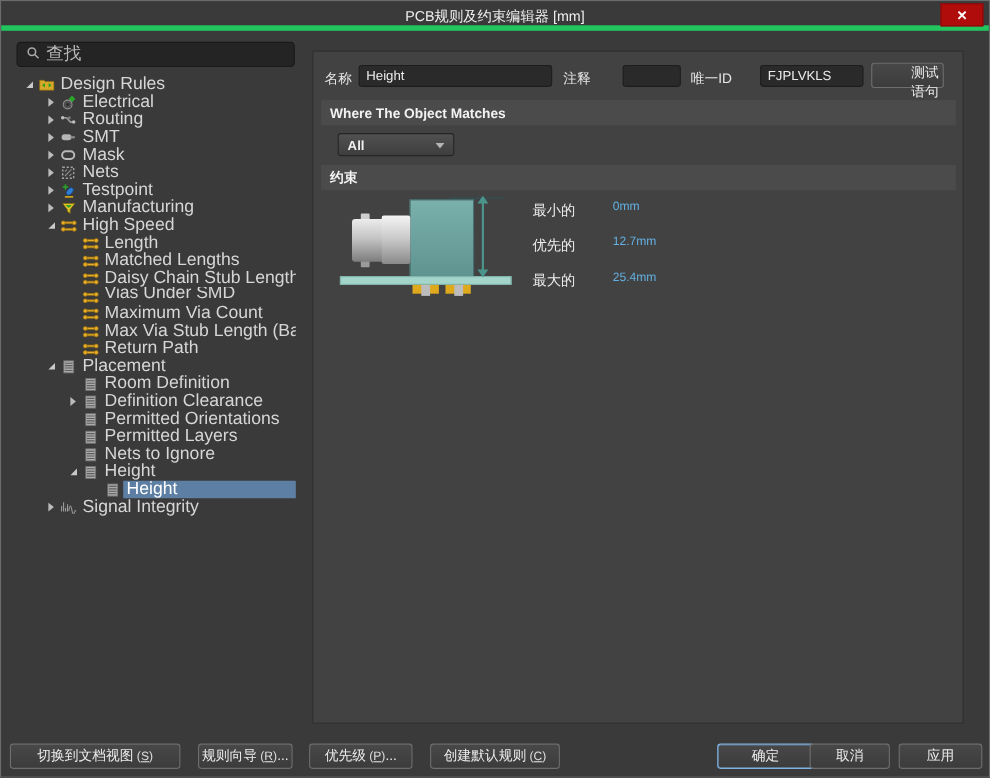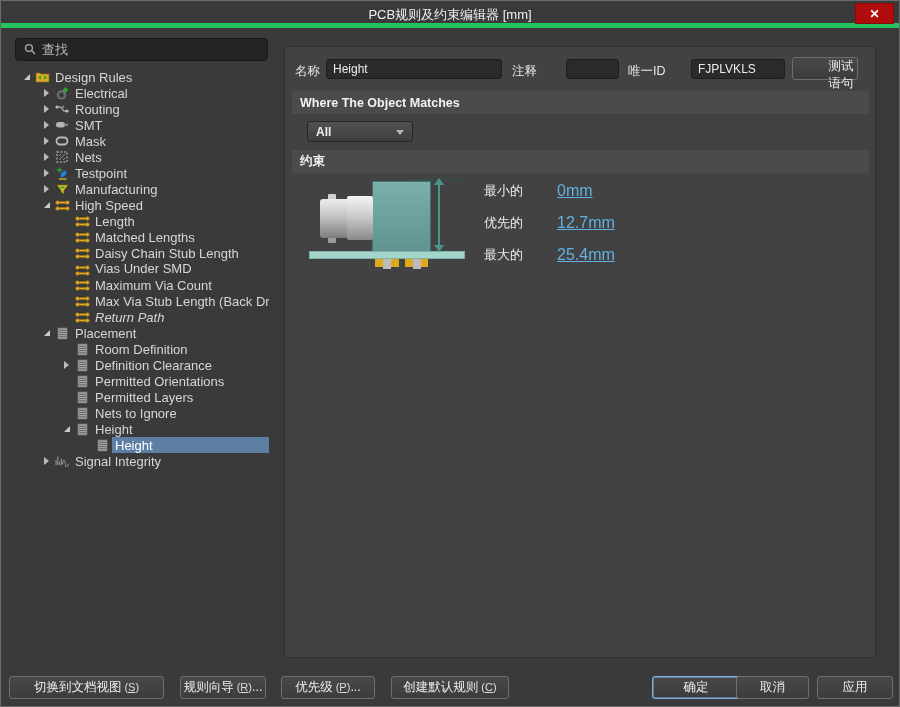--- a/index.html
+++ b/index.html
@@ -17,25 +17,25 @@
   .close-btn { position:absolute; right:5px; top:2px; width:39px; height:21px;
                background:#b00c0c; color:#fff; font-weight:bold; font-size:12px;
                display:flex; align-items:center; justify-content:center; cursor:default;
                border:1px solid #8a0808; }
 
   
   .search-box { position:absolute; left:14px; top:37px; width:253px; height:23px;
                 background:#242424; border:1px solid #191919; border-radius:4px;
                 display:flex; align-items:center; gap:6px; padding:0 8px; }
   .search-box input { flex:1; background:transparent; border:none; outline:none;
-                      color:#cfcfcf; font-size:13px; font-family:inherit; }
+                      color:#cfcfcf; font-size:16px; font-family:inherit; }
   .search-box input::placeholder { color:#b9b9b9; }
 
   .tree { position:absolute; left:14px; top:68px; width:254px; height:424px;
-          font-size:13px; color:#d6d6d6; overflow:hidden; }
+          font-size:16px; color:#d6d6d6; overflow:hidden; }
   .trow { height:16px; display:flex; align-items:center; white-space:nowrap; overflow:hidden; }
   .arrow { width:11px; flex:none; display:flex; align-items:center; justify-content:center; }
   .arrow.collapsed::before { content:""; width:0; height:0;
       border-left:5px solid #bcbcbc; border-top:4px solid transparent; border-bottom:4px solid transparent; }
   .arrow.expanded::before { content:""; width:0; height:0;
       border-bottom:6px solid #c9c9c9; border-left:6px solid transparent; }
   .ticon { width:16px; height:14px; flex:none; margin:0 2px; display:flex;
            align-items:center; justify-content:center; }
   .tlabel { flex:1; padding:1px 4px 1px 3px; overflow:hidden; }
   .trow.selected .tlabel { background:#5d7fa3; color:#ffffff; }
@@ -83,21 +83,21 @@
   .pin1 { left:73px; } .pin2 { left:103px; width:23px; }
   .h-arrow-line { left:136px; top:8px; width:2px; height:64px; background:#4a948c; }
   .h-arrow-up { left:132px; top:3px; width:0; height:0; border-left:5px solid transparent;
                 border-right:5px solid transparent; border-bottom:7px solid #4a948c; }
   .h-arrow-dn { left:132px; top:70px; width:0; height:0; border-left:5px solid transparent;
                 border-right:5px solid transparent; border-top:7px solid #4a948c; }
 
   .c-rows { position:absolute; left:0; top:0; }
   .c-row { position:absolute; left:199px; width:360px; height:18px; }
   .c-row .c-label { position:absolute; left:0; font-size:13px; color:#ededed; }
-  .c-row .c-value { position:absolute; left:73px; font-size:16px; color:#63b0e2;text-decoration:underline; }
+  .c-row .c-value { position:absolute; left:73px; font-size:11px; color:#63b0e2; }
 
   
   .footer button { position:absolute; top:675px; height:23px; }
   .footer .sc { font-size:11px; margin-left:3px; color:#dedede; }
   .footer .sc u { text-decoration:underline; }
   .fl-0 { left:8px;   width:155px; }
   .fl-1 { left:179px; width:86px;  }
   .fl-2 { left:280px; width:94px;  }
   .fl-3 { left:390px; width:118px; }
   .fr-0 { left:651px; width:88px;  }
@@ -317,21 +317,21 @@
               <circle cx="2.5" cy="2.6" r="1.8"></circle>
               <circle cx="12.5" cy="2.6" r="1.8"></circle>
               <rect x="2.5" y="7.6" width="10" height="1.7"></rect>
               <circle cx="2.5" cy="8.5" r="1.8"></circle>
               <circle cx="12.5" cy="8.5" r="1.8"></circle>
             </g>
           </svg>
         </span>
         <span class="tlabel">Max Via Stub Length (Back Drilling</span>
       </div>
-      <div class="trow" style="padding-left: 46px; font-style: italic;">
+      <div class="trow" style="padding-left: 46px;">
         <span class="arrow none"></span>
         <span class="ticon">
           <svg width="15" height="11" viewBox="0 0 15 11">
             <g fill="#e6ae2a" stroke="#9c7312" stroke-width=".7">
               <rect x="2.5" y="1.7" width="10" height="1.7"></rect>
               <circle cx="2.5" cy="2.6" r="1.8"></circle>
               <circle cx="12.5" cy="2.6" r="1.8"></circle>
               <rect x="2.5" y="7.6" width="10" height="1.7"></rect>
               <circle cx="2.5" cy="8.5" r="1.8"></circle>
               <circle cx="12.5" cy="8.5" r="1.8"></circle>

